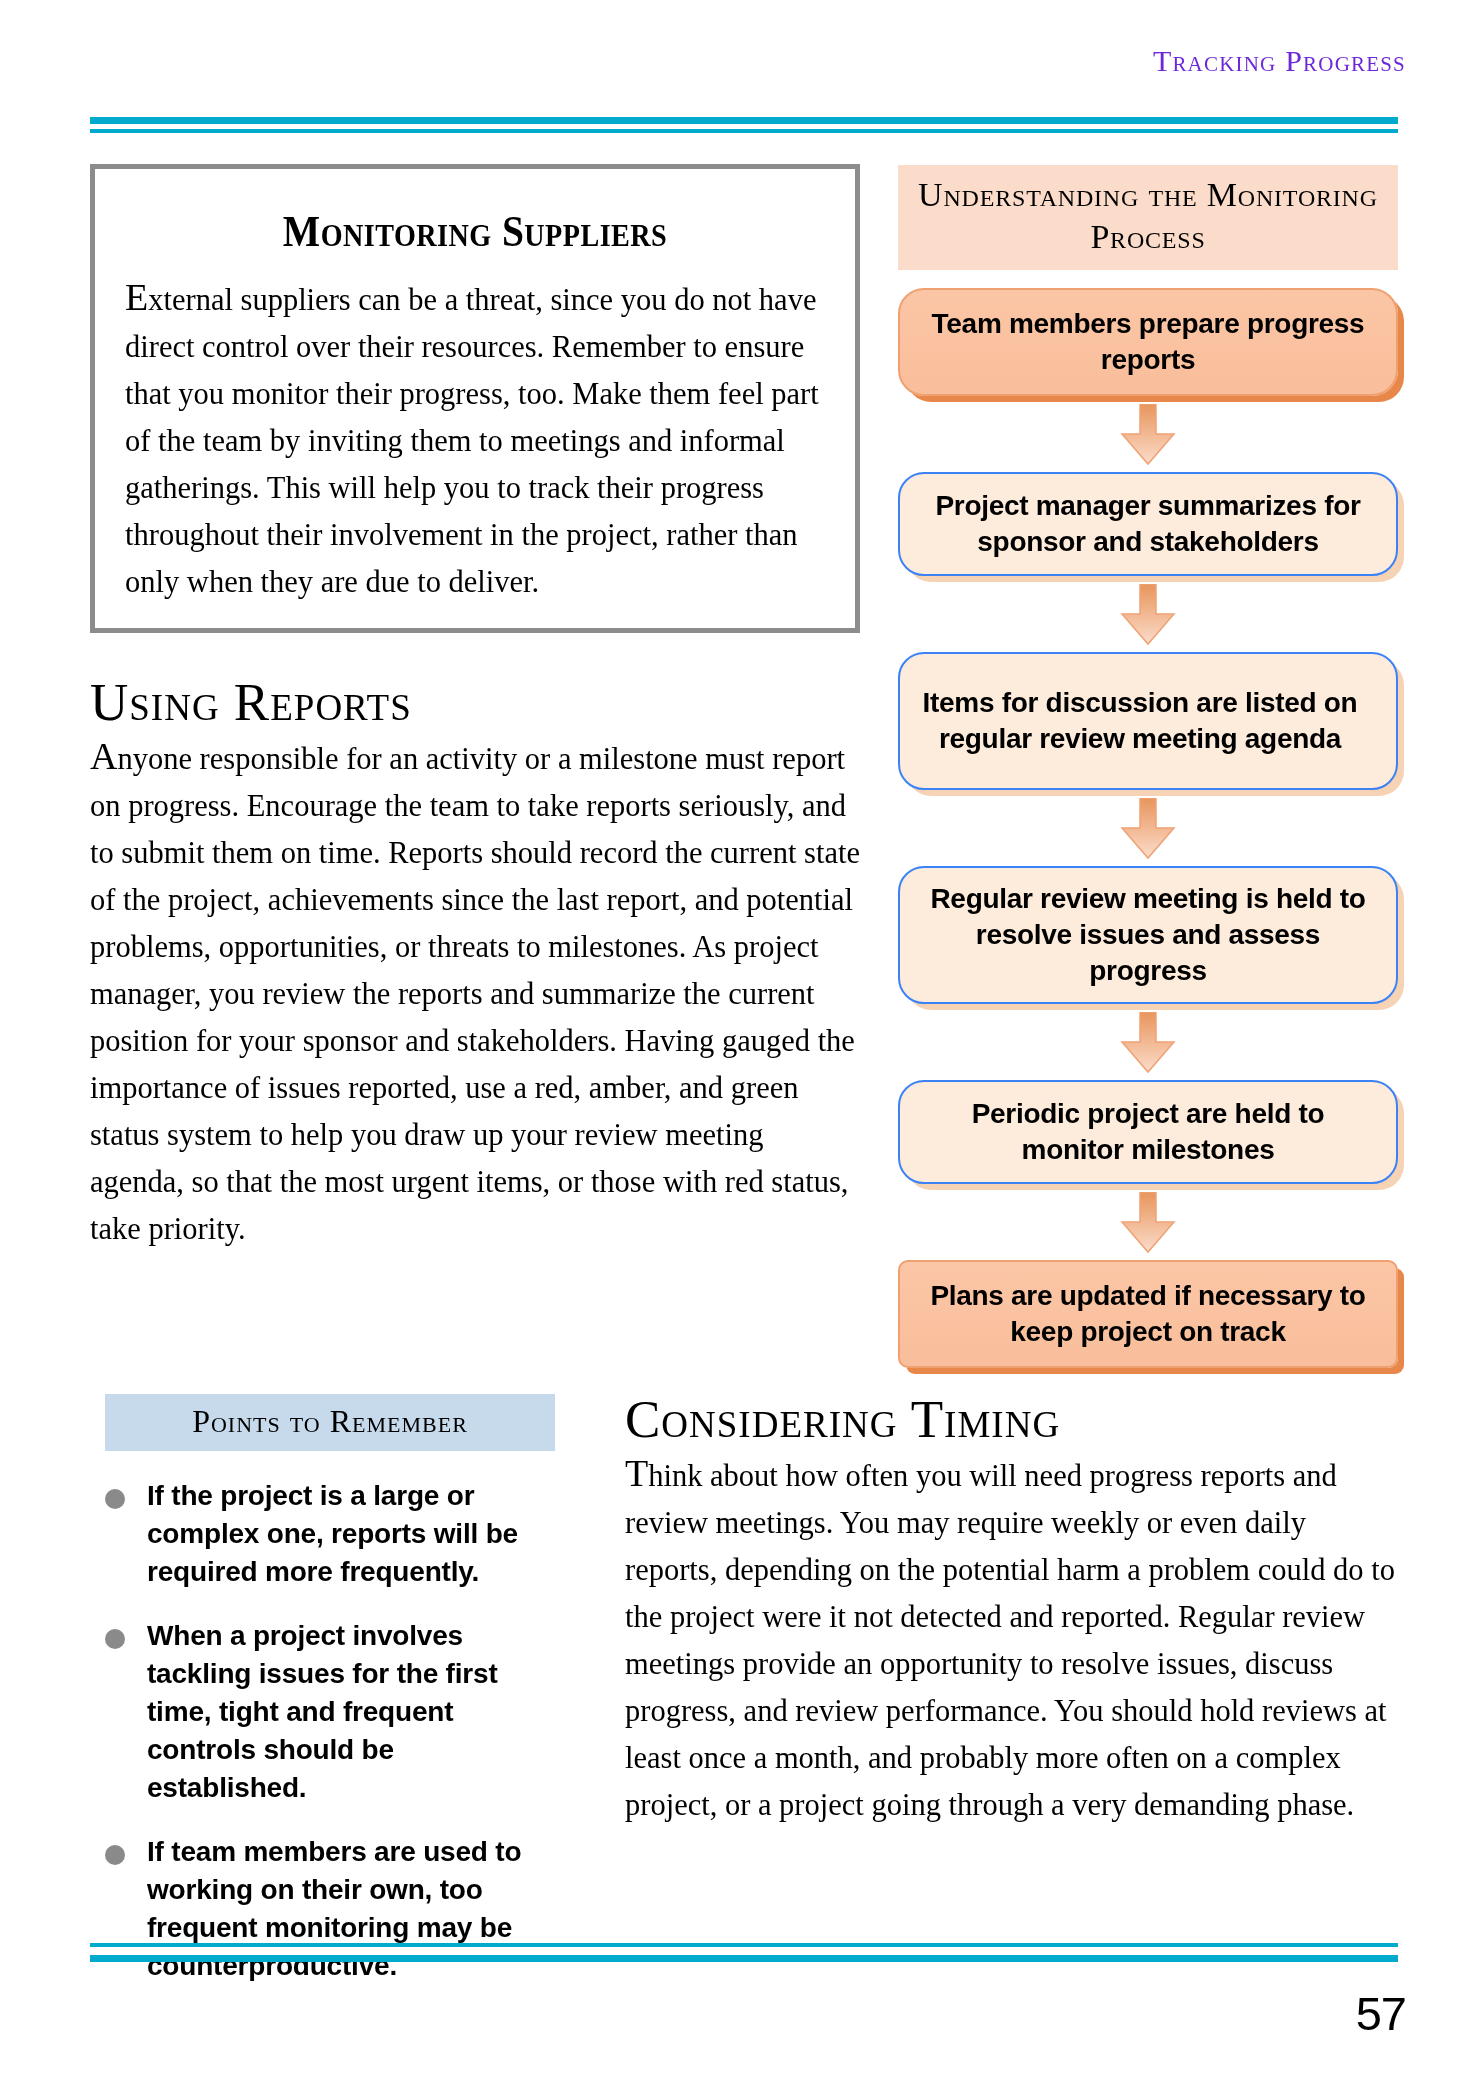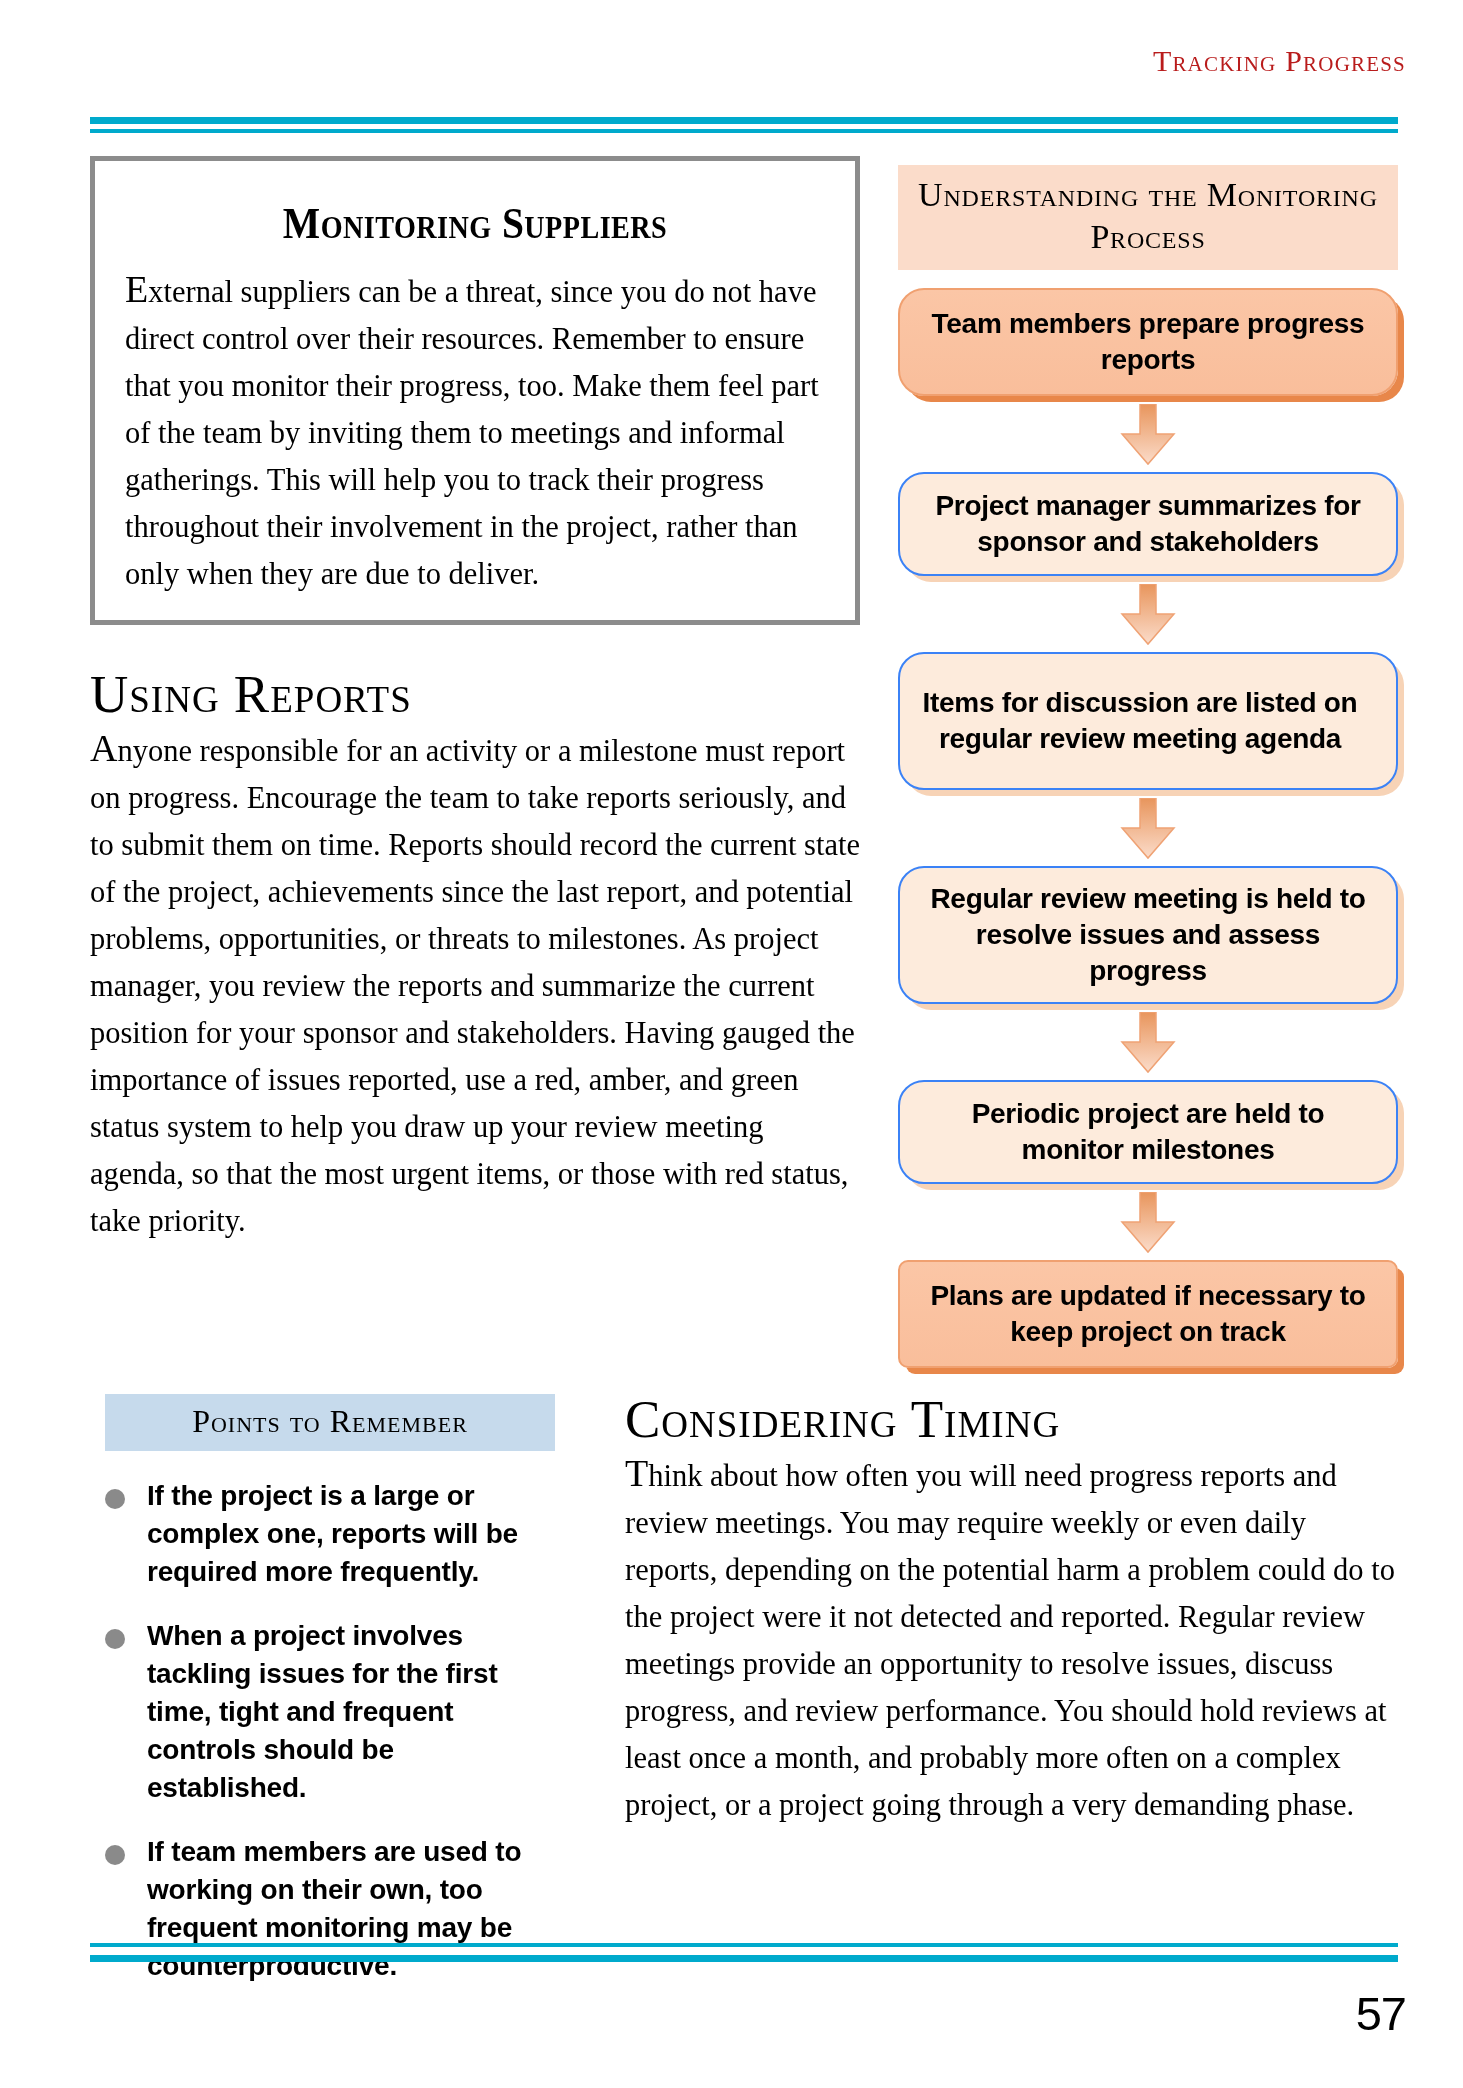--- a/index.html
+++ b/index.html
@@ -18,21 +18,21 @@
 
   
   .running-head {
     position: absolute;
     top: 44px;
     right: 57px;
     font-family: "Liberation Serif", serif;
     font-size: 30px;
     letter-spacing: 1.2px;
     font-variant: small-caps;
-    color: #b91c1c;
+    color: #6d28d9;
     white-space: nowrap;
   }
 
   
   .rule {
     position: absolute;
     left: 90px;
     width: 1308px;
     background: #00AACC;
   }
@@ -49,21 +49,21 @@
     font-family: "Liberation Sans", sans-serif;
     font-size: 47px;
     font-weight: 400;
     letter-spacing: -1px;
   }
 
   
   .col-left {
     position: absolute;
     left: 90px;
-    top: 156px;
+    top: 164px;
     width: 770px;
   }
   .col-right {
     position: absolute;
     left: 898px;
     top: 165px;
     width: 500px;
   }
 
   

